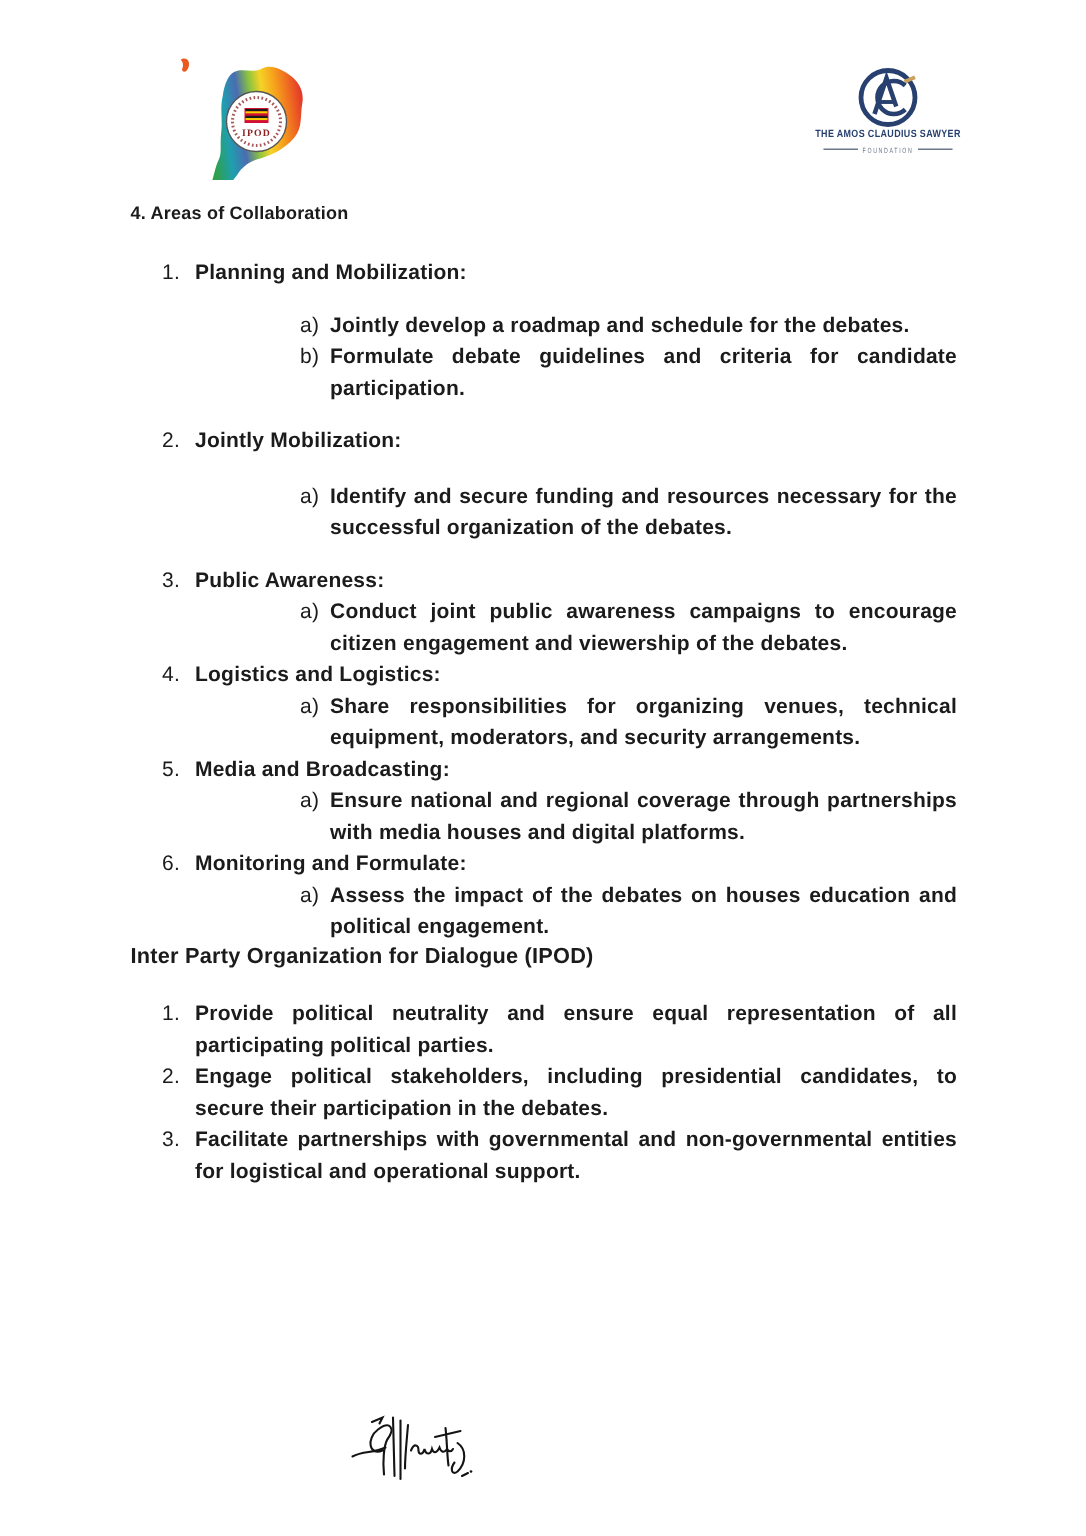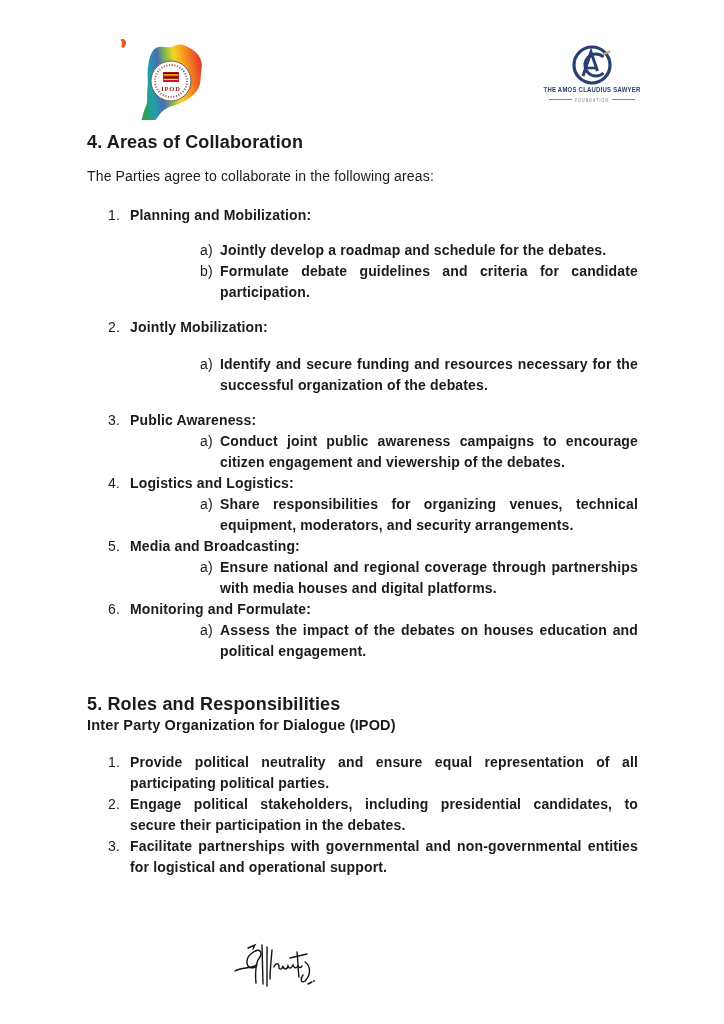--- a/index.html
+++ b/index.html
@@ -22,21 +22,21 @@
   .content {
     position: absolute;
     left: 87px;
     top: 132px;
     width: 551px;
     font-size: 14px;
     line-height: 21px;
     letter-spacing: 0.15px;
   }
   .h-section {
-    font-size: 18px;
+    font-size: 12px;
     font-weight: bold;
     line-height: 21px;
   }
   .intro { margin-top: 13px; }
   .just { text-align: justify; font-weight: bold; }
 
   .num-row { display: flex; margin-left: 21px; }
   .num-row .marker { width: 22px; flex: 0 0 22px; }
   .num-row .txt { flex: 1; }
   .num-row .title { font-weight: bold; }
@@ -111,21 +111,20 @@
       <text x="52" y="47.5" text-anchor="middle" font-size="7" font-weight="bold" fill="#27406f" letter-spacing="0.3" textLength="97" lengthAdjust="spacingAndGlyphs">THE AMOS CLAUDIUS SAWYER</text>
       <line x1="9" y1="55.5" x2="32" y2="55.5" stroke="#6b7688" stroke-width="0.9"></line>
       <line x1="72" y1="55.5" x2="95" y2="55.5" stroke="#6b7688" stroke-width="0.9"></line>
       <text x="52" y="58" text-anchor="middle" font-size="5" fill="#6b7688" letter-spacing="1.6" textLength="34" lengthAdjust="spacingAndGlyphs">FOUNDATION</text>
     </svg>
   </div>
 
   <div class="content">
 
     <div class="h-section">4. Areas of Collaboration</div>
-    <div class="intro">The Parties agree to collaborate in the following areas:</div>
 
     <div class="num-row mt-lg">
       <span class="marker">1.</span>
       <div class="txt title">Planning and Mobilization:</div>
     </div>
     <div class="sub-row mt-sub1">
       <span class="marker">a)</span>
       <div class="txt just">Jointly develop a roadmap and schedule for the debates.</div>
     </div>
     <div class="sub-row">
@@ -171,21 +170,20 @@
 
     <div class="num-row">
       <span class="marker">6.</span>
       <div class="txt title">Monitoring and Formulate:</div>
     </div>
     <div class="sub-row">
       <span class="marker">a)</span>
       <div class="txt just">Assess the impact of the debates on houses education and political engagement.</div>
     </div>
 
-    <div class="h-section h-section5">5. Roles and Responsibilities</div>
     <div class="subheading">Inter Party Organization for Dialogue (IPOD)</div>
 
     <div class="s5-list">
       <div class="num-row">
         <span class="marker">1.</span>
         <div class="txt just">Provide political neutrality and ensure equal representation of all participating political parties.</div>
       </div>
       <div class="num-row">
         <span class="marker">2.</span>
         <div class="txt just">Engage political stakeholders, including presidential candidates, to secure their participation in the debates.</div>

